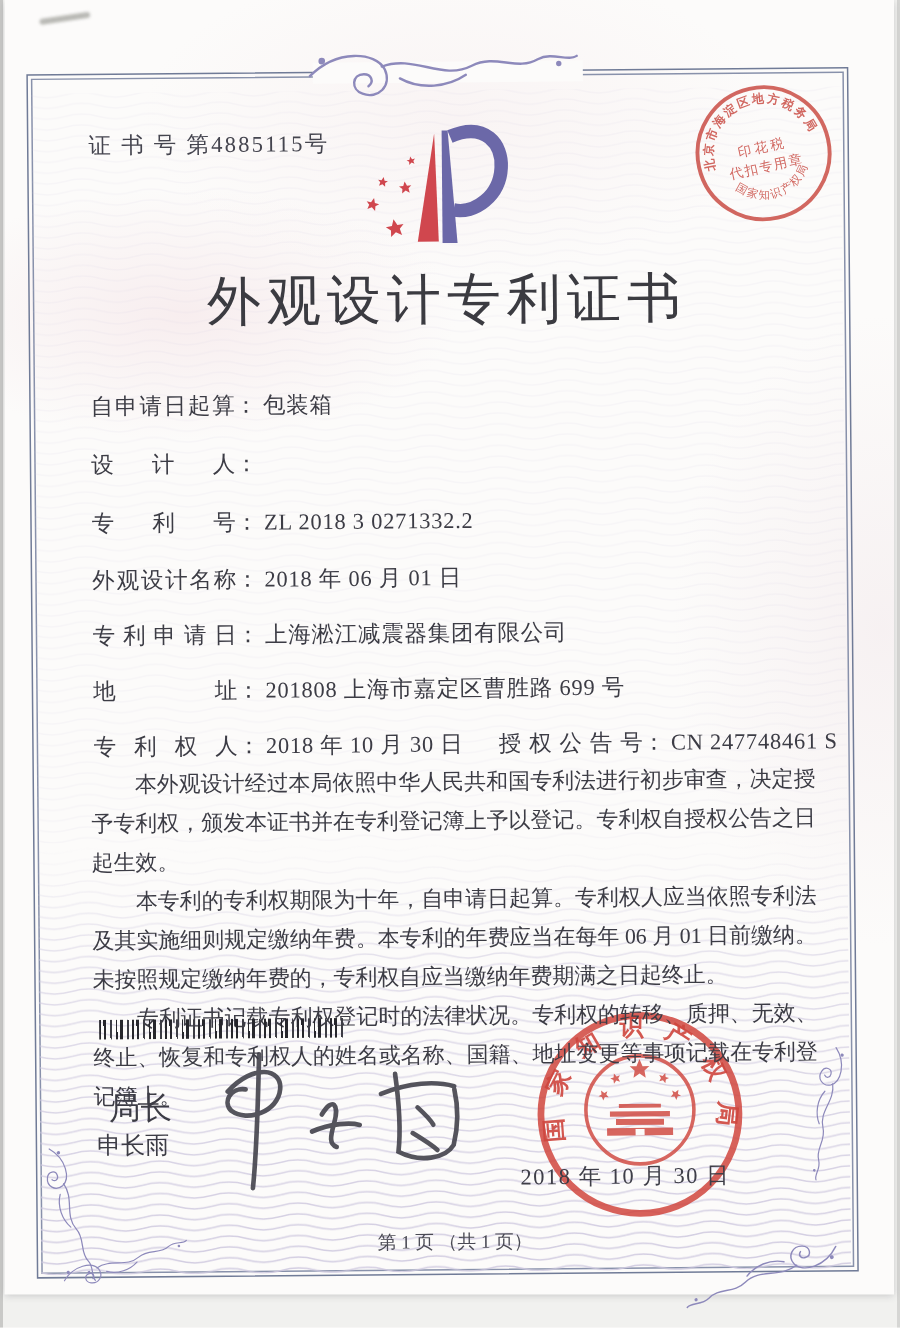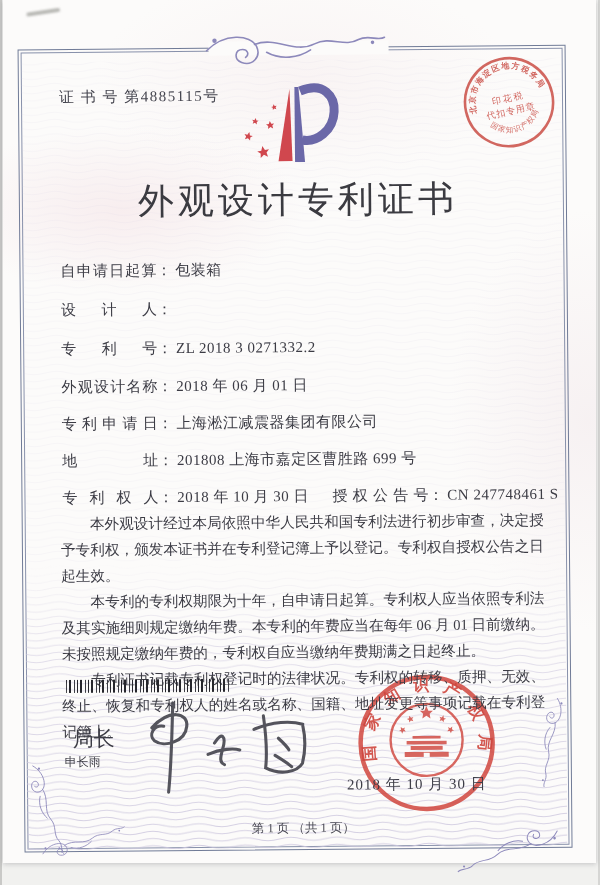--- a/index.html
+++ b/index.html
@@ -31,21 +31,21 @@
   .row{left:62px;font-size:15px;}
   .lab{display:inline-block;width:96px;text-align:justify;text-align-last:justify;vertical-align:top;}
   .val{letter-spacing:.5px;}
   .row2col{left:62px;width:496px;font-size:15px;display:flex;justify-content:space-between;}
   .body-text{left:60px;top:509px;width:483px;font-size:14.6px;line-height:26px;text-align:justify;white-space:normal;z-index:3;position:absolute;color:#3c3c45;}
   .body-text p{margin:0;text-indent:2em;}
   .barcode{position:absolute;left:64px;top:678px;width:163px;height:13px;z-index:3;
     background:
       repeating-linear-gradient(90deg,#26262c 0 1.2px,rgba(0,0,0,0) 1.2px 2.9px,#26262c 2.9px 4.7px,rgba(0,0,0,0) 4.7px 7.5px,#3d3d45 7.5px 8.6px,rgba(0,0,0,0) 8.6px 11px);}
   .officer-title{left:70px;top:723px;font-size:21px;}
-  .officer-name{left:62px;top:752px;font-size:12px;}
+  .officer-name{left:62px;top:752px;font-size:16px;}
   .issue-date{left:344px;top:776px;font-size:15px;letter-spacing:1px;color:#3e3e48;}
   .footer{left:0;right:0;top:820px;text-align:center;font-size:12.5px;color:#4a4a54;white-space:normal;}
 </style>
 </head>
 <body>
 
 <div class="paper"></div>
 
 <div class="tilt">
   <div class="artifact"></div>

